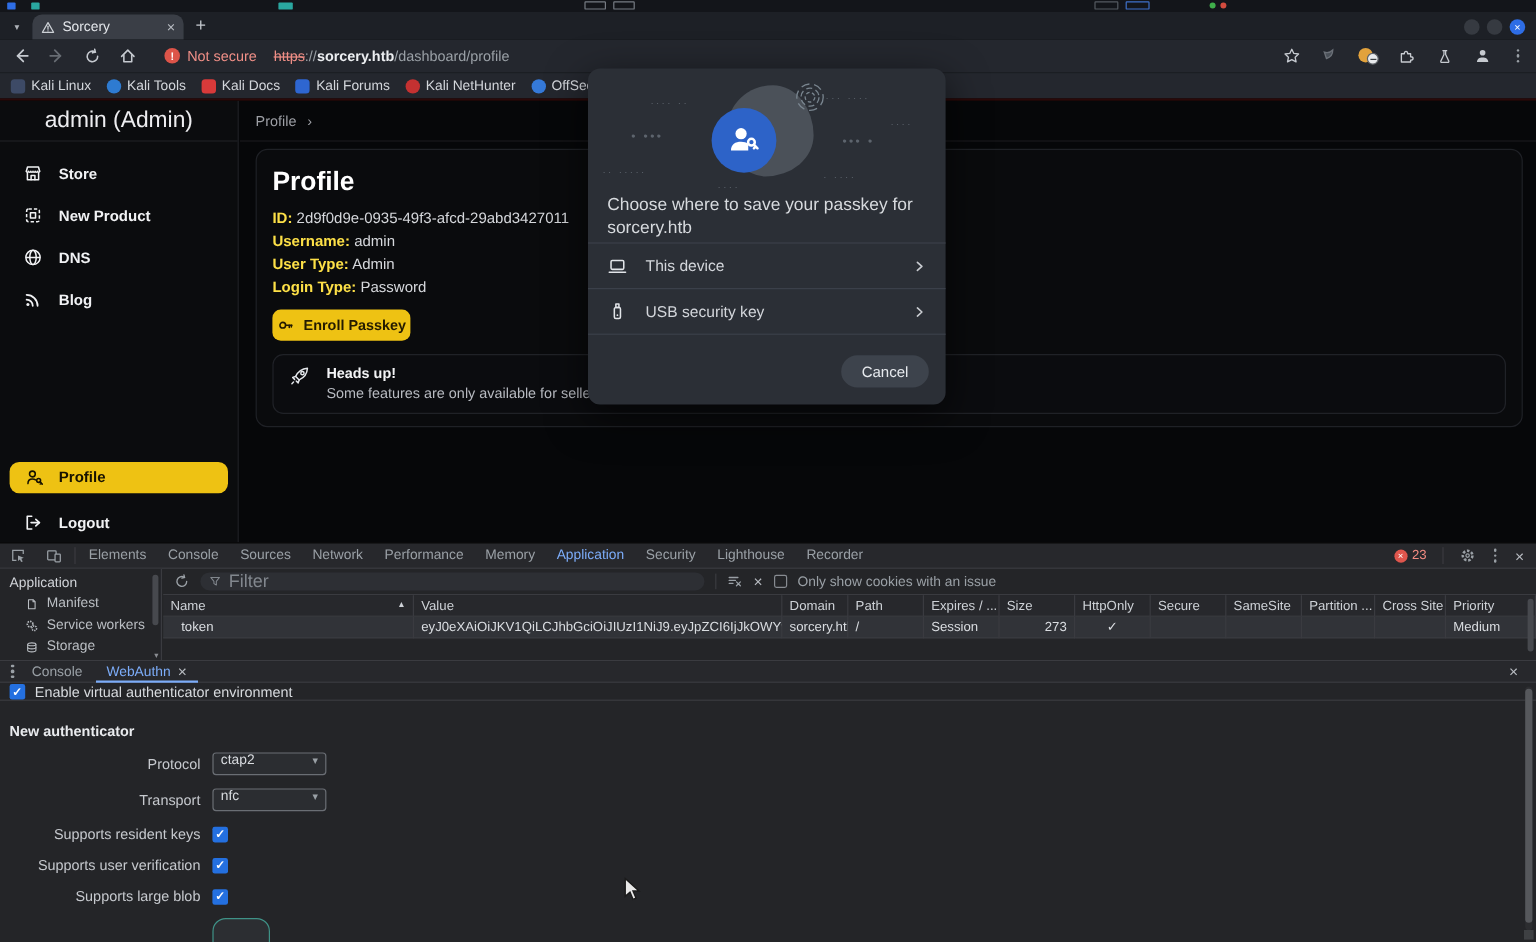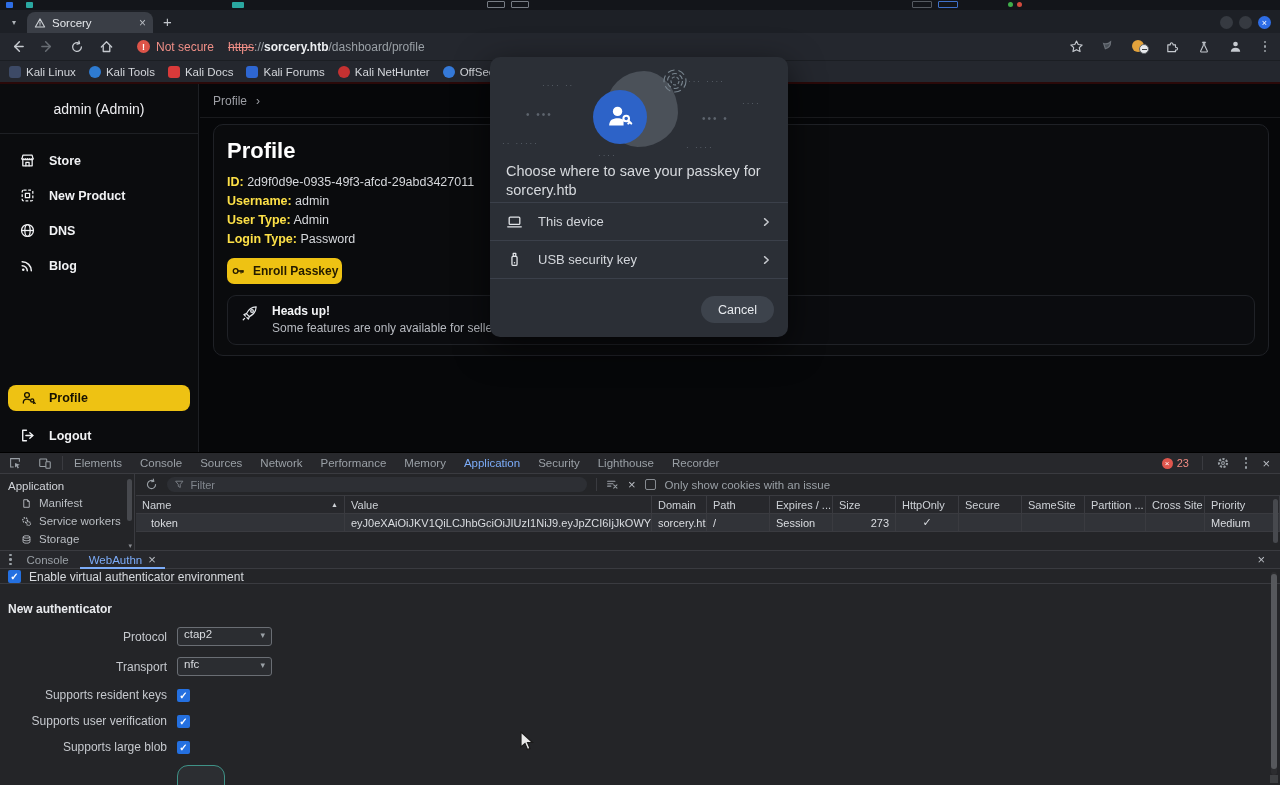--- a/index.html
+++ b/index.html
@@ -36,21 +36,21 @@
   .cookie-ic .c2::after{content:"";position:absolute;left:2px;top:4px;width:5px;height:1.5px;background:#3c4043}
   
   .bookmarks{position:absolute;left:0;top:60px;width:1280px;height:22px;background:#24272e;border-top:1px solid #1b1e23;display:flex;align-items:center;gap:13px;padding:0 9px;font-size:11.5px;color:#d3d6db}
   .bm{display:flex;align-items:center;gap:5px;white-space:nowrap}
   .bmi{width:12px;height:12px;border-radius:3px;display:inline-block}
   .bmi.round{border-radius:50%}
   
   .redline{position:absolute;left:0;top:82px;width:1280px;height:2px;background:#2a0909}
   .page{position:absolute;left:0;top:84px;width:1280px;height:368px;background:#060709}
   .side{position:absolute;left:0;top:0;width:199px;height:368px;background:#0b0c0e;border-right:1px solid #1e2024}
-  .side-head{height:50px;display:flex;align-items:center;justify-content:center;font-size:14px;color:#ededf0;border-bottom:1px solid #1e2024}
+  .side-head{height:34px;display:flex;align-items:center;justify-content:center;font-size:19px;color:#ededf0;border-bottom:1px solid #1e2024}
   .nav{padding-top:9px}
   .nav-item{display:flex;align-items:center;gap:13px;height:35px;padding:0 19px;font-size:12.5px;font-weight:600;color:#f1f2f4}
   .profile-pill{position:absolute;left:8px;right:8px;top:301px;height:26px;display:flex;align-items:center;gap:12px;background:var(--accent-yellow,#eec213);border-radius:8px;padding:0 13px;color:#171200;font-weight:700;font-size:12.5px}
   .logout-item{position:absolute;left:0;top:334px;width:100%}
   .main{position:absolute;left:200px;top:0;right:0;height:368px}
   .crumb{height:34px;display:flex;align-items:center;gap:9px;padding:0 13px;font-size:12px;color:#9d9fa5;border-bottom:1px solid #191a1d}
   .card{position:absolute;left:13px;top:40px;right:11px;border:1px solid #1f2126;border-radius:10px;background:#0a0b0d;padding:11px 13px 10px}
   .card h1{font-size:22px;color:#fff;margin:2px 0 9px;font-weight:700}
   .field{font-size:12.5px;line-height:19px;color:#d6d8dc}
   .field b{color:#fde047}
@@ -84,21 +84,21 @@
   .vdots{display:inline-flex;flex-direction:column;gap:2px;padding:0 4px}
   .vdots i{width:2.5px;height:2.5px;border-radius:50%;background:#9aa0a6}
   .dt-side{position:absolute;left:0;top:21px;width:135px;height:77px;background:#242528;border-right:1px solid #3a3b40;overflow:hidden}
   .dt-side-title{height:16px;display:flex;align-items:center;padding:0 8px;margin-top:4px;font-size:11.5px;color:#d0d3d8}
   .tree-item{height:18px;display:flex;align-items:center;gap:7px;padding-left:21px;font-size:11.5px;color:#babec3}
   .dt-side-sb{position:absolute;right:2px;top:5px;width:5px;height:42px;background:#47494e;border-radius:3px}
   .dt-side-arrow{position:absolute;right:2px;bottom:1px;font-size:7px;color:#8a8d92}
   .dt-cookies{position:absolute;left:136px;top:21px;right:0;height:77px}
   .ck-toolbar{height:22px;display:flex;align-items:center;gap:9px;padding:0 9px;border-bottom:1px solid #3a3b40;font-size:11.5px;color:#9aa0a6}
   .ck-filter{display:flex;align-items:center;gap:6px;width:420px;height:15px;background:#2d2f34;border-radius:8px;padding:0 7px}
-  .ck-filter input{background:transparent;border:none;outline:none;color:#dadde2;font-size:11px;width:100%;font-family:inherit}
+  .ck-filter input{background:transparent;border:none;outline:none;color:#dadde2;font-size:15px;width:100%;font-family:inherit}
   .ck-filter input::placeholder{color:#82878e}
   .ck-sep{width:1px;height:13px;background:#3a3b40}
   .ck-check{width:11px;height:11px;border:1px solid #878b91;border-radius:2px}
   .ck-grid{display:grid;grid-template-columns:209px 307px 55px 63px 63px 63px 63px 63px 63px 61px 59px 1fr;font-size:11px;width:100%}
   .ck-grid.header{color:#ced2d7;background:#27282c}
   .ck-grid.rowv{color:#dadde1;background:#313338}
   .ck-cell{height:18px;display:flex;align-items:center;padding:0 6px;border-right:1px solid #3a3b40;border-bottom:1px solid #3a3b40;overflow:hidden;white-space:nowrap}
   .ck-cell.sorted{justify-content:space-between}
   .ck-cell .sortarrow{font-size:7px;color:#ced2d7}
   .ck-cell.num{justify-content:flex-end}

